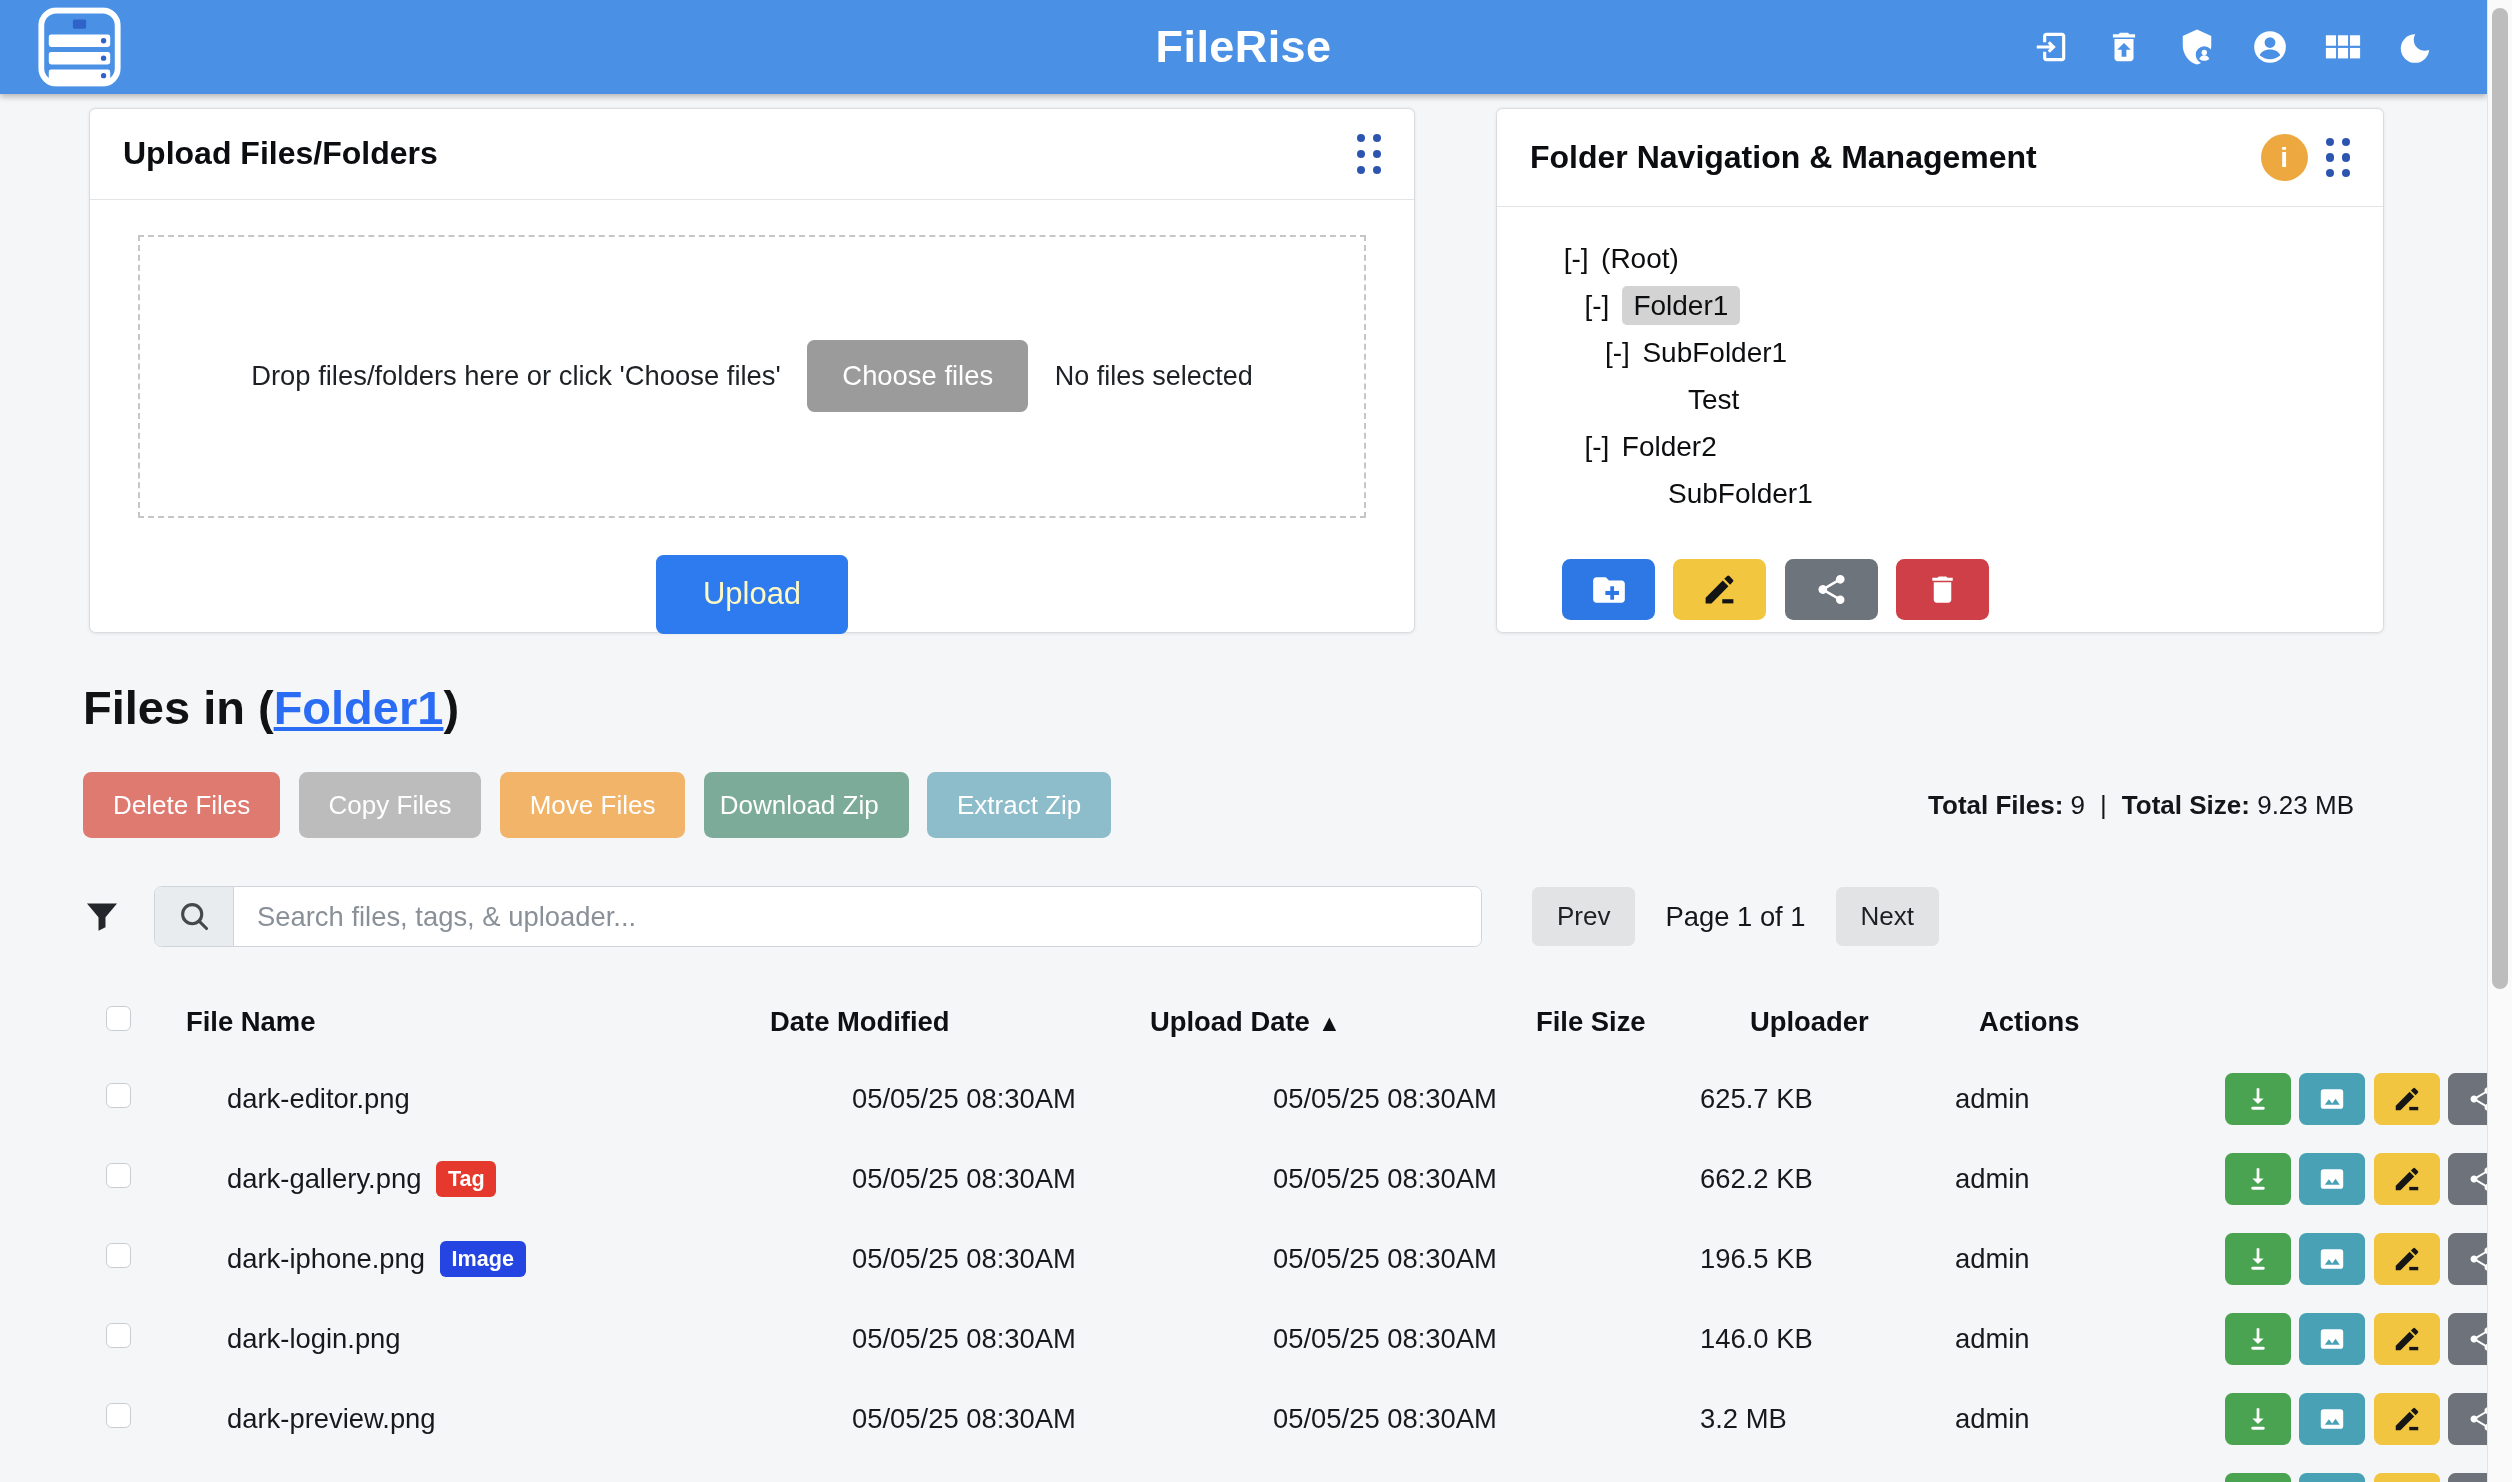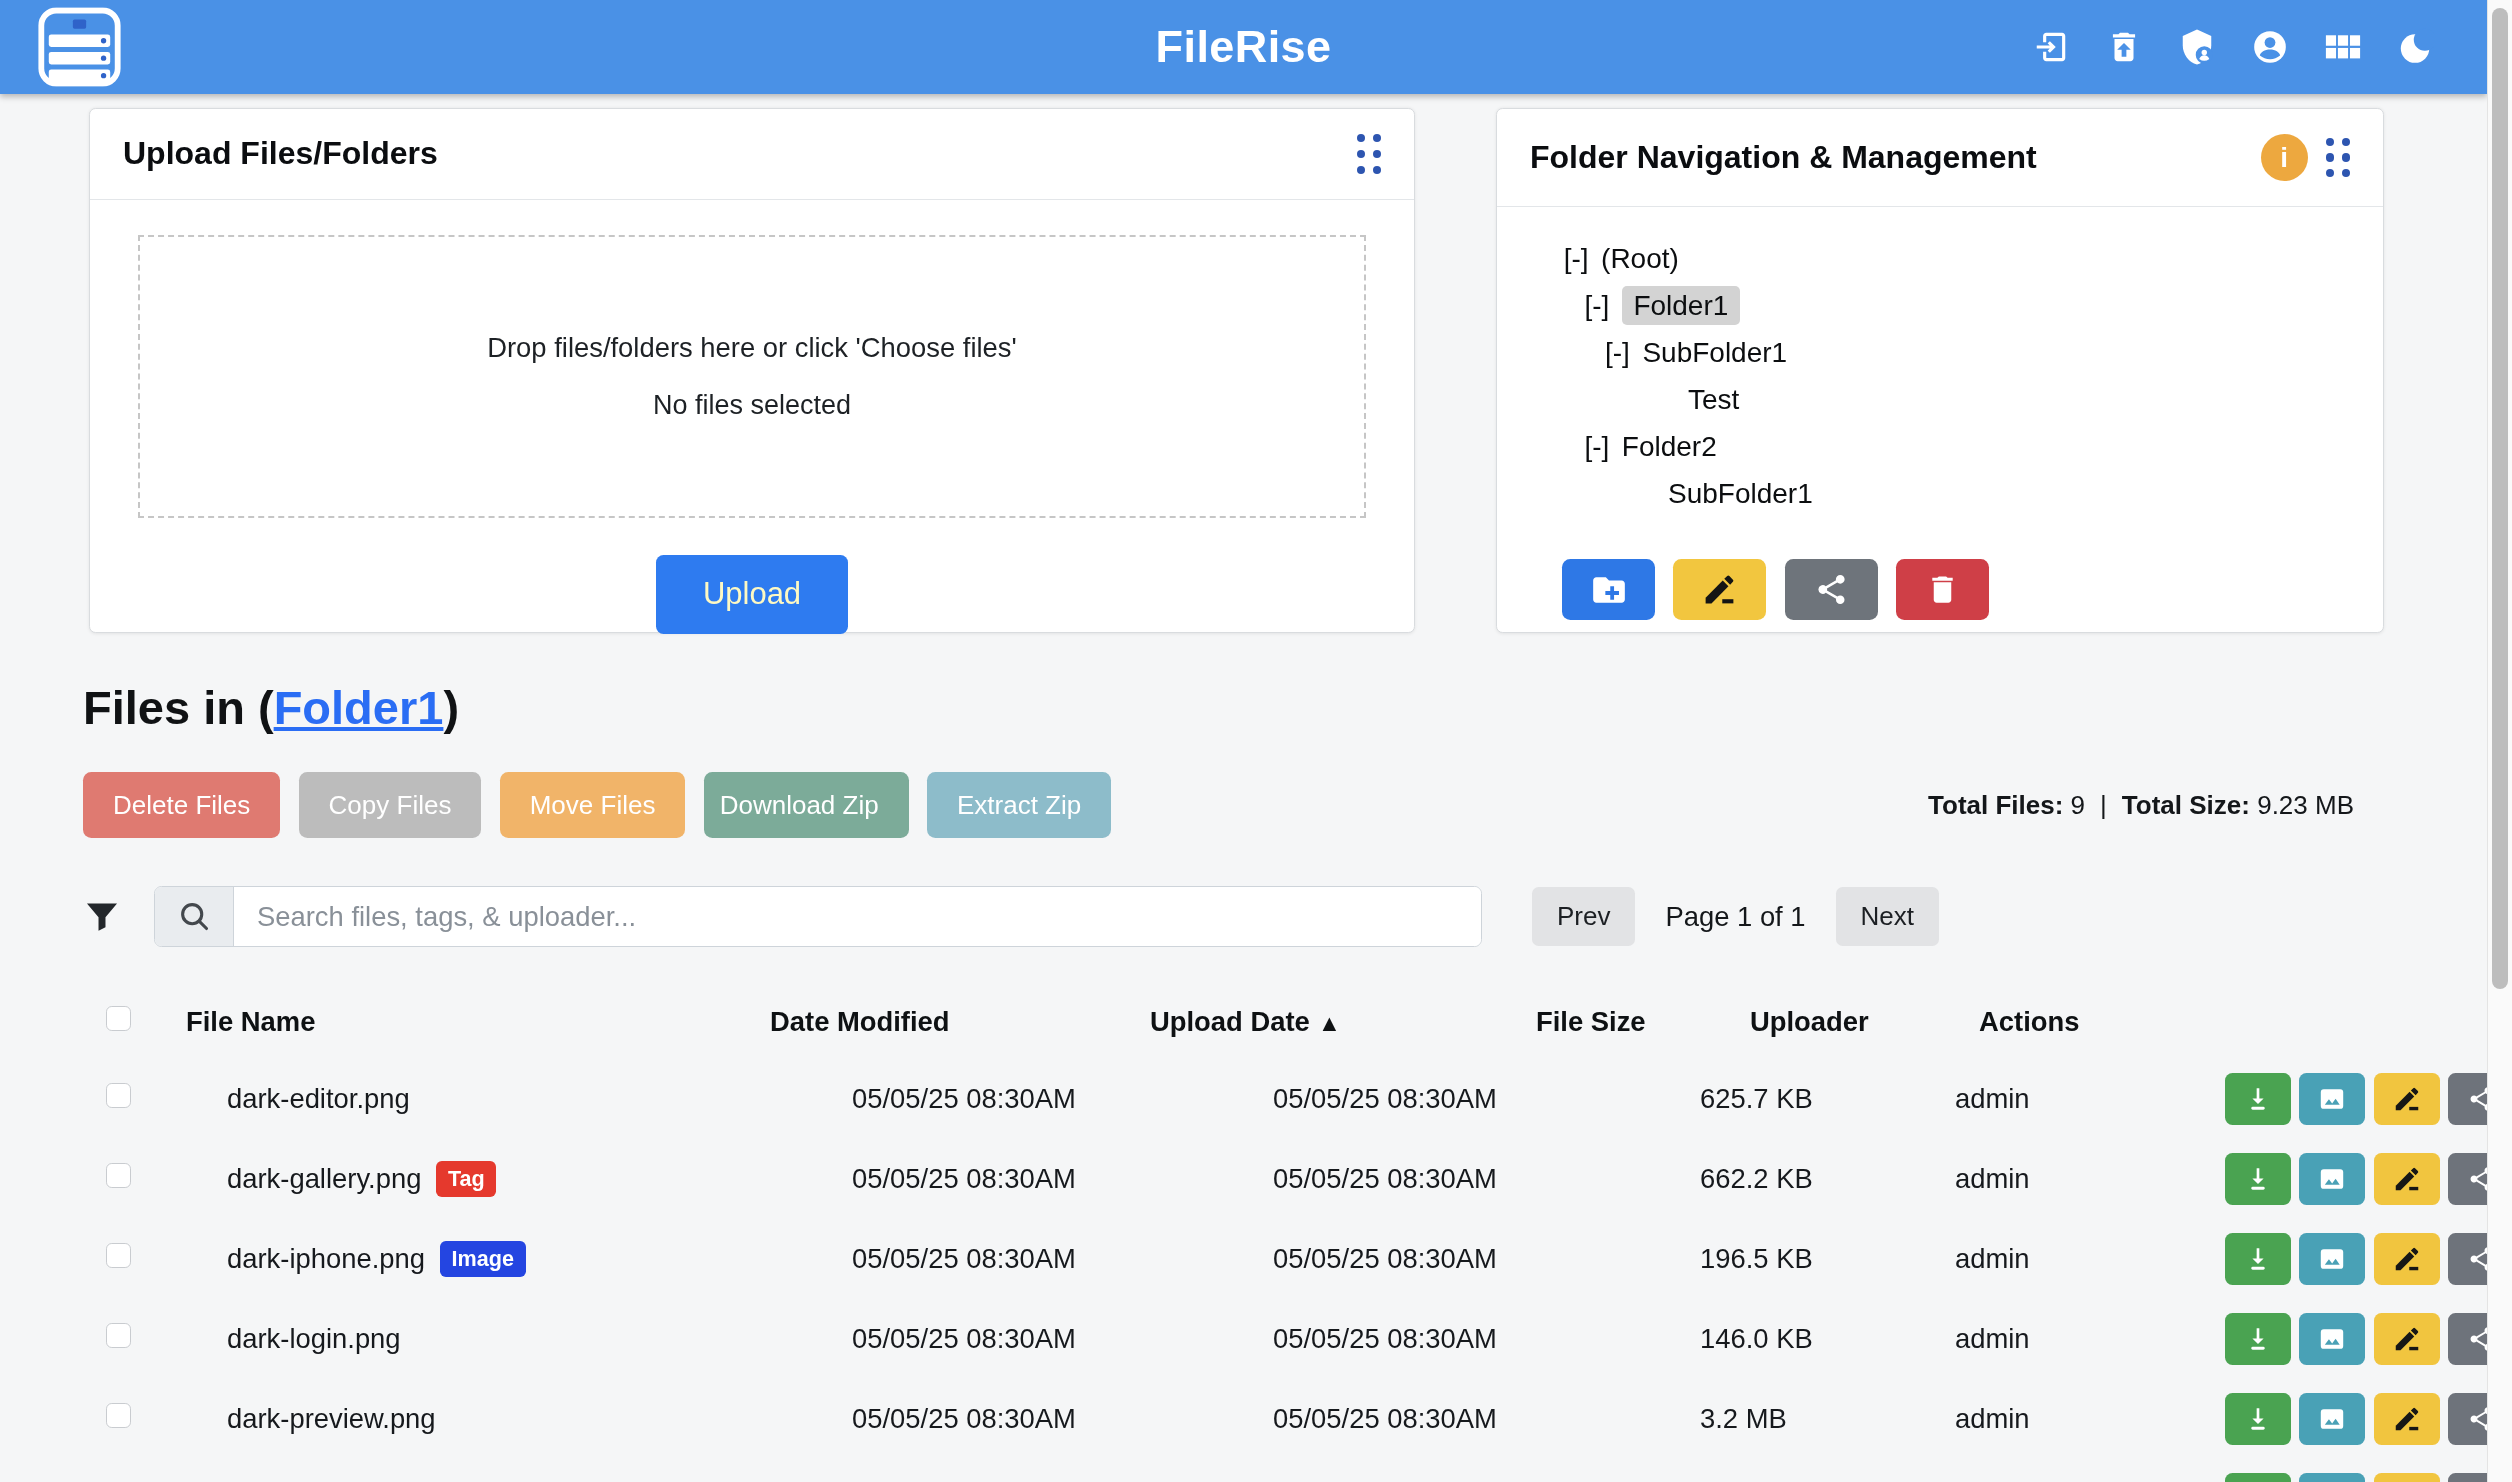--- a/index.html
+++ b/index.html
@@ -19,21 +19,21 @@
   .card{background:#fff;border:0.8px solid #d9dcdf;border-radius:6.6px;box-shadow:0 0.8px 3.3px rgba(0,0,0,.08);height:525px;}
   .card-header{display:flex;align-items:center;justify-content:space-between;padding:25px 33px;border-bottom:0.8px solid #e3e6e9;}
   .card-title{font-size:32px;font-weight:700;color:#0b0d10;}
   .header-tools{display:flex;align-items:center;gap:18.3px;}
   .grip{display:grid;grid-template-columns:repeat(2,8.3px);grid-auto-rows:8.3px;gap:7.5px;}
   .grip i{width:8.3px;height:8.3px;border-radius:50%;background:#2d55b0;}
   .info-badge{width:47px;height:47px;border-radius:50%;background:#eda83f;color:#fff;font-size:28px;font-weight:700;display:flex;align-items:center;justify-content:center;}
 
   .upload-card{width:1326px;}
   .upload-body{padding:35px 48px 0;}
-  .dropzone{border:2.5px dashed #c6c6c6;height:283px;display:flex;flex-direction:column;align-items:center;justify-content:center;gap:26.6px;}
+  .dropzone{border:2.5px dashed #c6c6c6;height:283px;display:flex;align-items:center;justify-content:center;gap:26.6px;}
   .dz-text{font-size:27.4px;color:#1d2125;}
   .choose-btn{background:#9b9b9b;color:#fff;font-size:27.4px;padding:20px 35px;border:none;border-radius:7.5px;cursor:pointer;}
   .no-files{font-size:27px;color:#1d2125;}
   .upload-btn{display:block;margin:37px auto 0;background:#2e7bf0;color:#fef9c3;font-size:31px;padding:21.6px 47px;border:none;border-radius:7.5px;cursor:pointer;}
 
   .folder-card{width:888px;}
   .folder-body{padding:28px 0 0 65px;}
   .tree-item{height:47px;display:flex;align-items:center;gap:12.5px;font-size:28px;color:#0c0e10;}
   .ind0{margin-left:1.7px;}.ind1{margin-left:22.4px;}.ind2{margin-left:43px;}.ind3{margin-left:126px;}.ind2b{margin-left:106px;}
   .tree-label.selected{background:#d3d3d3;padding:3.3px 11.6px;border-radius:5px;}
@@ -232,20 +232,21 @@
               <i></i>
               <i></i>
               <i></i>
               <i></i>
               <i></i>
             </span>
         </div>
         <div class="upload-body">
           <div class="dropzone">
             <div class="dz-text">Drop files/folders here or click 'Choose files'</div>
+            <button class="choose-btn">Choose files</button>
             <div class="no-files">No files selected</div>
           </div>
           <button class="upload-btn">Upload</button>
         </div>
       </section>
 
       <section class="card folder-card">
         <div class="card-header">
           <span class="card-title">Folder Navigation &amp; Management</span>
           <span class="header-tools">

